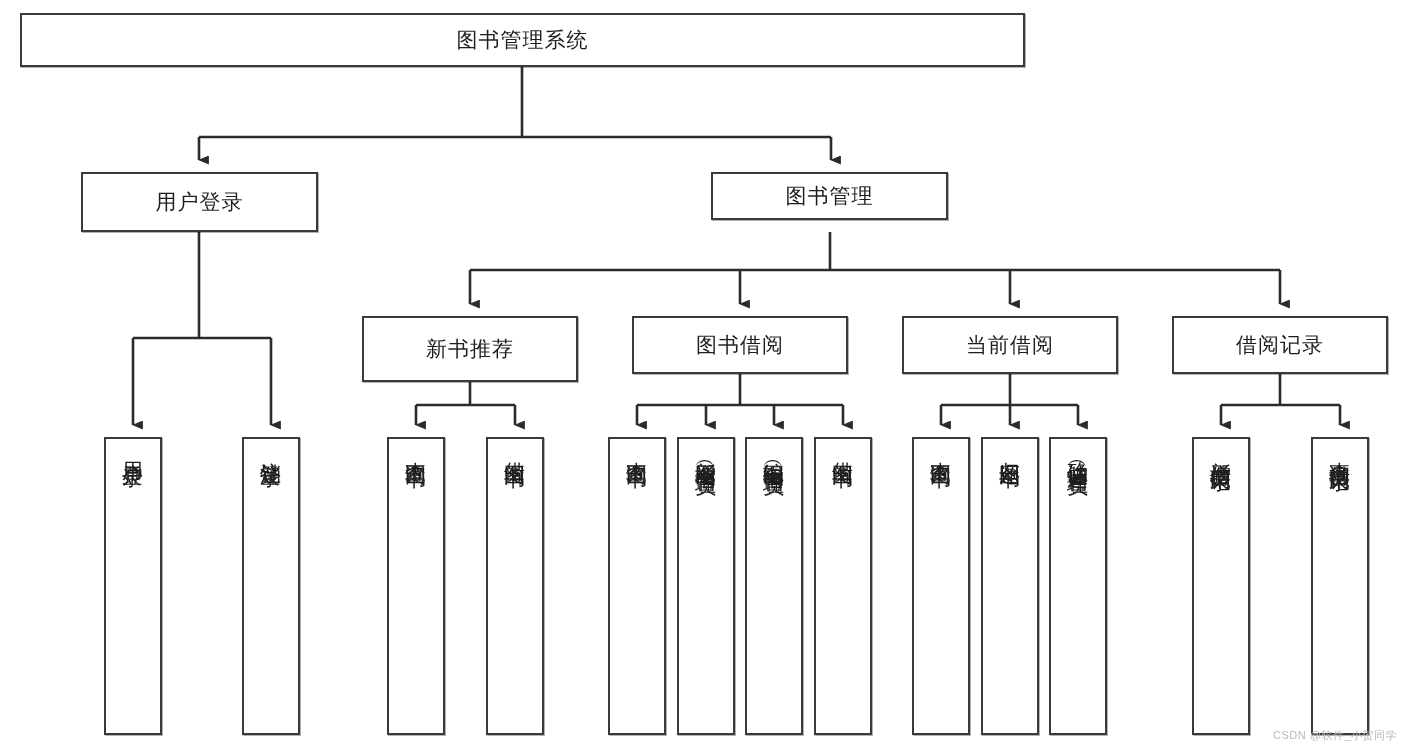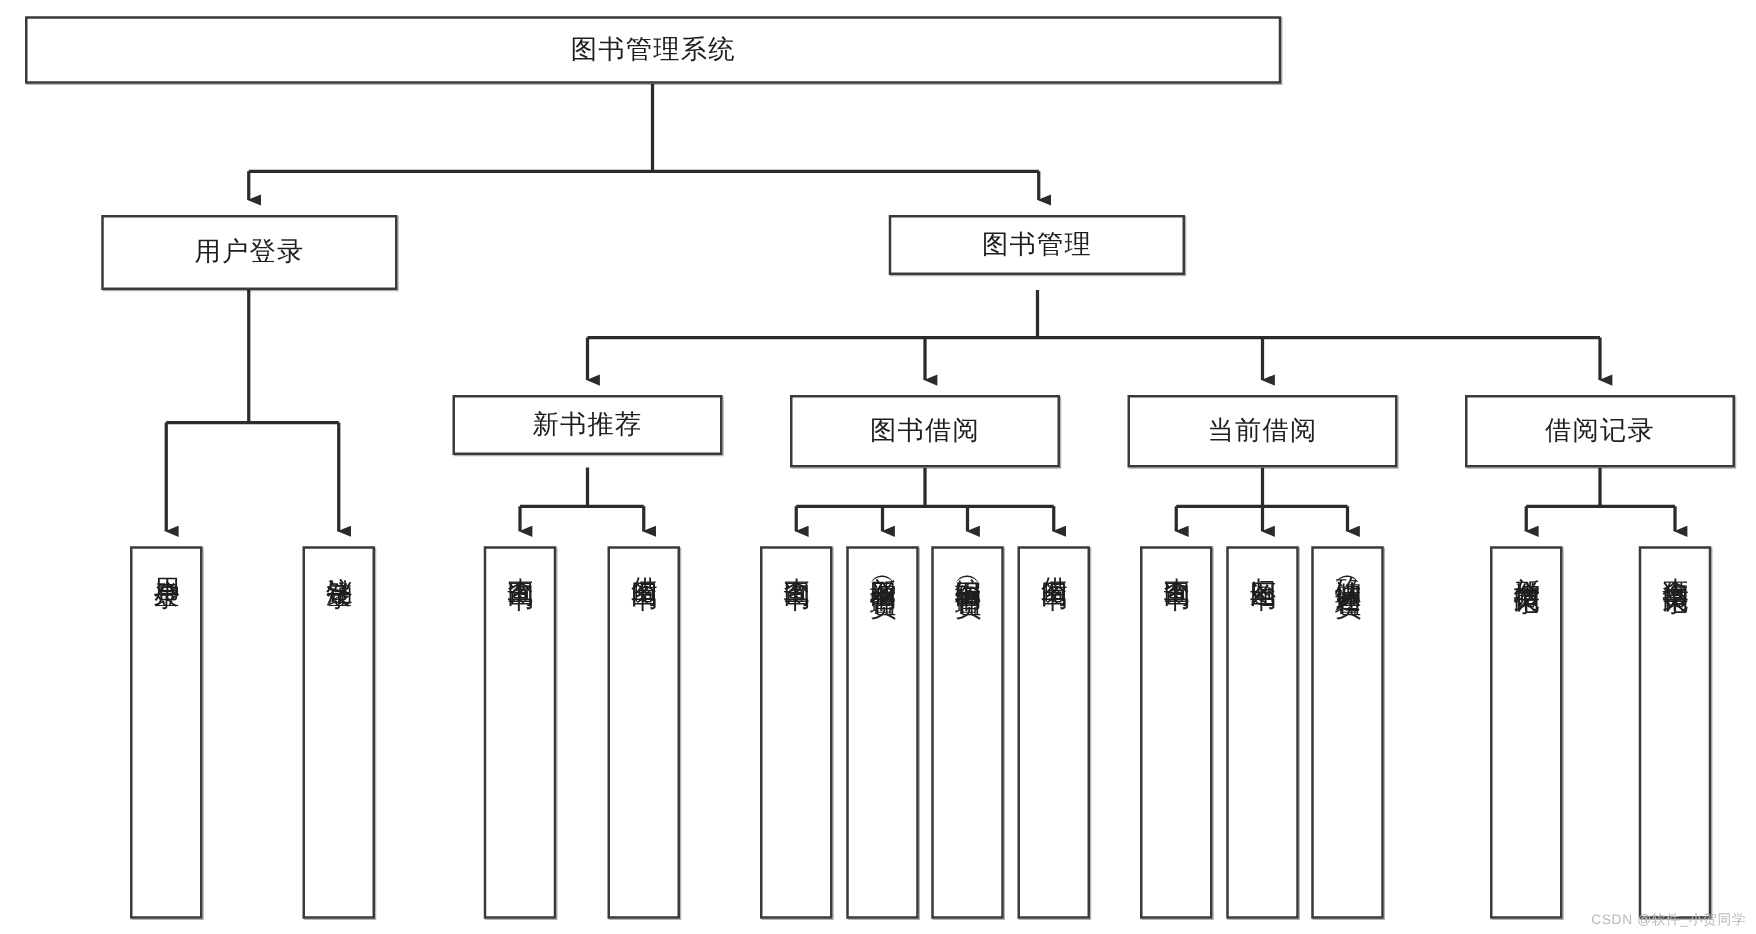--- a/index.html
+++ b/index.html
@@ -136,24 +136,24 @@
     <span class="node-label">图书管理系统</span>
   </div>
 
   <div class="node horiz" style="left:81px; top:172px; width:237px; height:60px;">
     <span class="node-label">用户登录</span>
   </div>
   <div class="node horiz" style="left:711px; top:172px; width:237px; height:48px;">
     <span class="node-label">图书管理</span>
   </div>
 
-  <div class="node horiz" style="left:362px; top:316px; width:216px; height:48px;">
+  <div class="node horiz" style="left:362px; top:316px; width:216px; height:66px;">
     <span class="node-label">新书推荐</span>
   </div>
-  <div class="node horiz" style="left:632px; top:316px; width:216px; height:58px;">
+  <div class="node horiz" style="left:632px; top:316px; width:216px; height:58px;font-family:Liberation Serif, serif;">
     <span class="node-label">图书借阅</span>
   </div>
   <div class="node horiz" style="left:1172px; top:316px; width:216px; height:58px;">
     <span class="node-label">借阅记录</span>
   </div>
   <div class="node horiz" style="left:902px; top:316px; width:216px; height:58px;">
     <span class="node-label">当前借阅</span>
   </div>
 
   <div class="node vert" style="left:104px; top:437px; width:58px; height:298px;">

